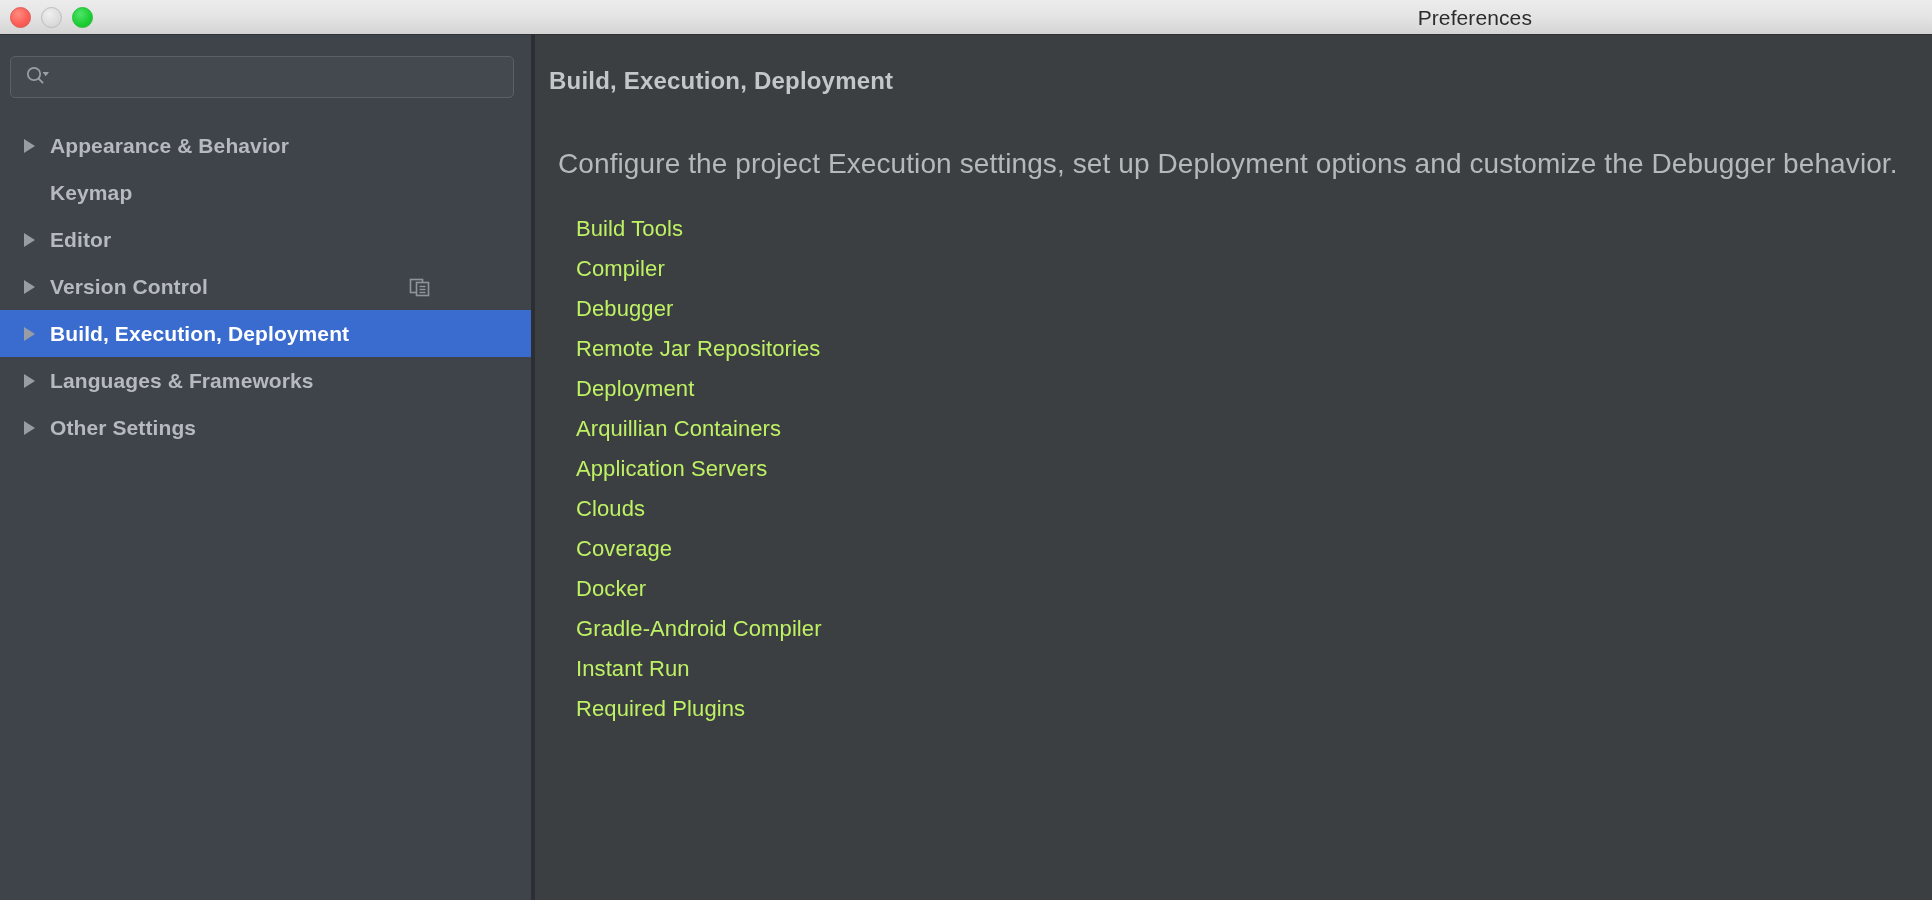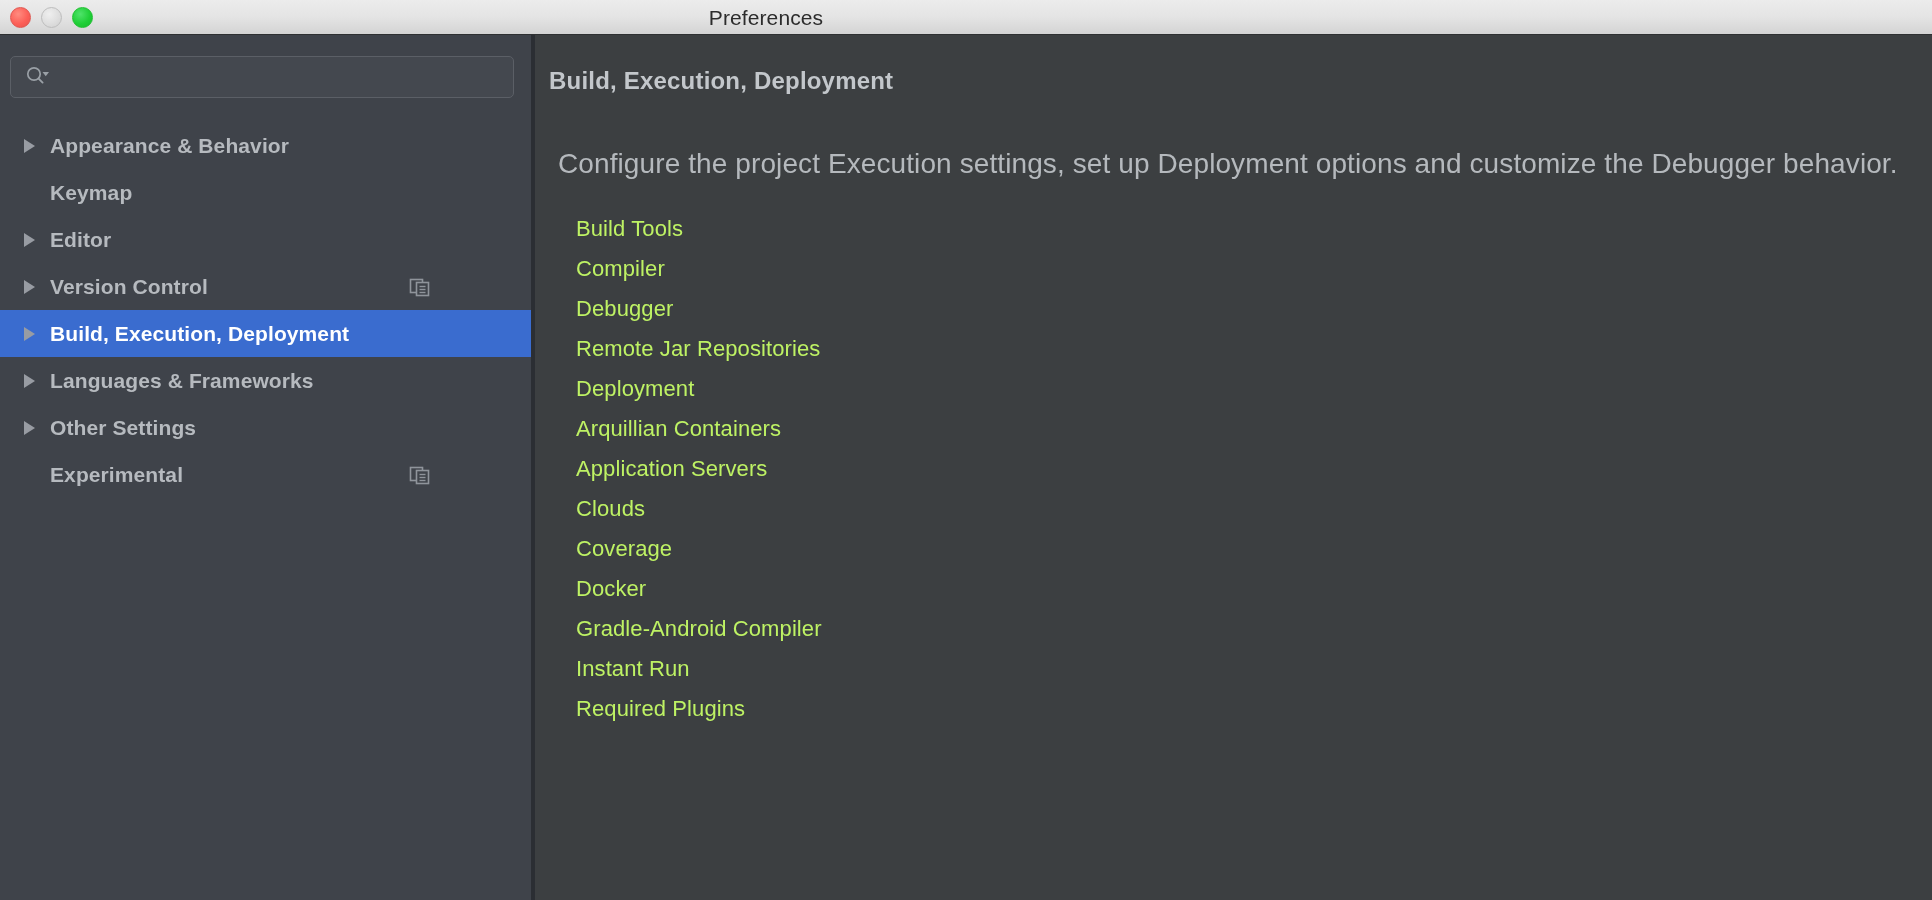--- a/index.html
+++ b/index.html
@@ -46,21 +46,21 @@
   .light.close  { background: radial-gradient(circle at 38% 32%, #ff8c80 0%, #fc6058 55%, #e8534c 100%); border: 1px solid #e0554e; }
   .light.min    { background: radial-gradient(circle at 38% 32%, #efefef 0%, #dedede 55%, #cfcfcf 100%); border: 1px solid #bdbdbd; }
   .light.max    { background: radial-gradient(circle at 38% 32%, #4fe36a 0%, #20cf37 55%, #16b92c 100%); border: 1px solid #1ec02f; }
 
   #title-text {
     position: absolute;
     left: 0; top: 0;
     width: 1532px;
     height: 35px;
     line-height: 35px;
-    text-align: center;
+    text-align: right;
     font-size: 21px;
     color: #2c2c2c;
     letter-spacing: 0.1px;
   }
 
   
   #content {
     position: absolute;
     left: 0; top: 35px;
     width: 1932px;
@@ -280,31 +280,20 @@
             <span class="twisty has"></span>
             <span class="tree-label">Build, Execution, Deployment</span>
           </div>
           <div class="tree-row">
             <span class="twisty has"></span>
             <span class="tree-label">Languages &amp; Frameworks</span>
           </div>
           <div class="tree-row">
             <span class="twisty has"></span>
             <span class="tree-label">Other Settings</span>
-          </div>
-          <div class="tree-row">
-            <span class="twisty"></span>
-            <span class="tree-label">Experimental</span>
-            <span class="copy-ico"><svg width="22" height="22" viewBox="0 0 22 22">
-                <rect x="1.5" y="3.5" width="12" height="13" fill="none" stroke="#8f949b" stroke-width="1.6"></rect>
-                <rect x="7.5" y="6.5" width="12" height="13" fill="#3f434a" stroke="#8f949b" stroke-width="1.6"></rect>
-                <line x1="10.5" y1="10.5" x2="16.5" y2="10.5" stroke="#8f949b" stroke-width="1.4"></line>
-                <line x1="10.5" y1="13.5" x2="16.5" y2="13.5" stroke="#8f949b" stroke-width="1.4"></line>
-                <line x1="10.5" y1="16.5" x2="16.5" y2="16.5" stroke="#8f949b" stroke-width="1.4"></line>
-              </svg></span>
           </div>
         </div>
     </div>
 
     <div id="divider"></div>
 
     <div id="detail">
       <div id="detail-title">Build, Execution, Deployment</div>
       <div id="detail-desc">Configure the project Execution settings, set up Deployment options and customize the Debugger behavior.</div>
       <div id="link-list">

